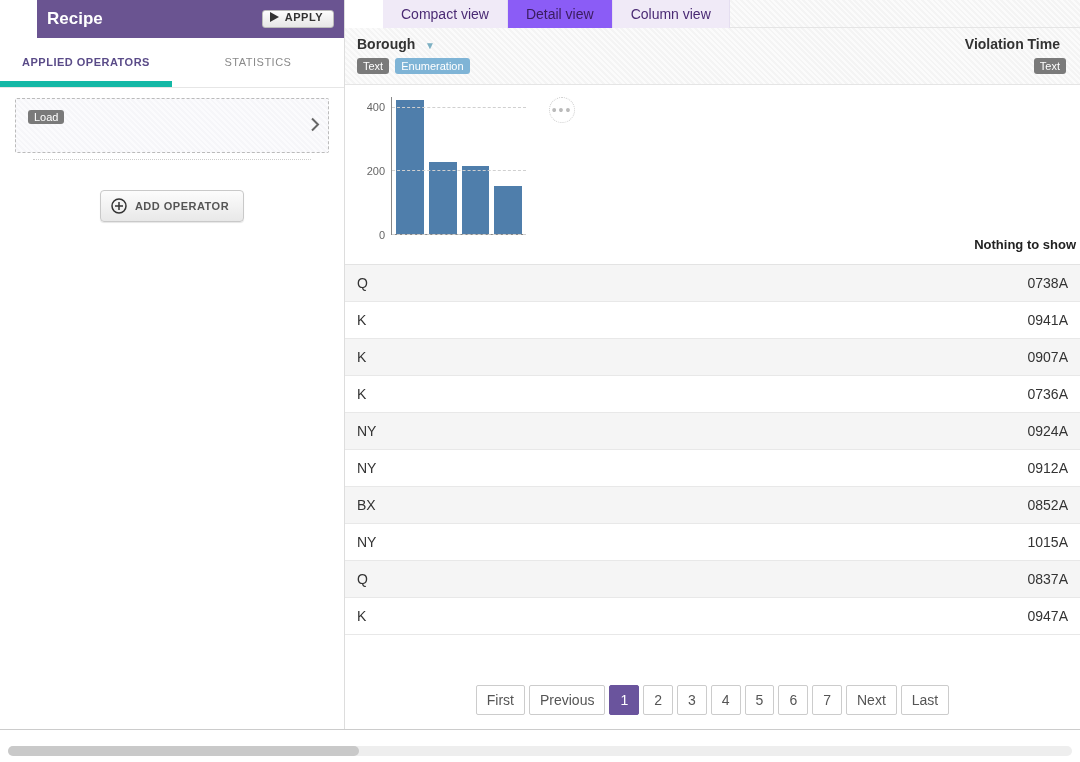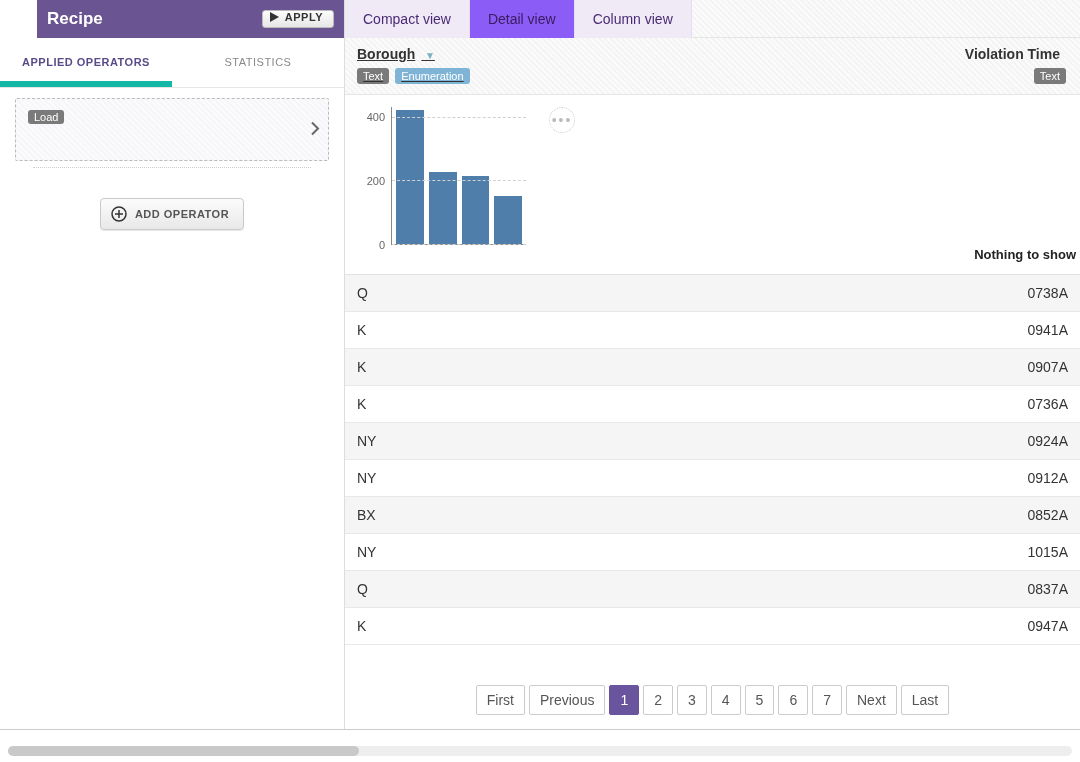--- a/index.html
+++ b/index.html
@@ -89,21 +89,21 @@
     position: relative;
     cursor: pointer;
   }
   .op-badge {
     display: inline-block;
     background: #7a7a7a;
     color: #fff;
     font-size: 11px;
     padding: 1px 6px;
     border-radius: 3px;
-    margin-bottom: 24px;
+    margin-bottom: 16px;
   }
   .op-type-line {
     font-size: 14px;
     color: #666;
   }
   .op-type-label { font-weight: bold; color:#333;}
   .chevron-right {
     position: absolute;
     right: 8px;
     top: 50%;
@@ -136,22 +136,23 @@
 
   
   .main-panel {
     flex: 1;
     display: flex;
     flex-direction: column;
     overflow: hidden;
   }
   .view-tabs {
     display: flex;
-    height: 38px;
+    height: 28px;
     background: #f0eaf7;
+    margin-left: 38px;
   }
   .view-tab {
     padding: 0 18px;
     display: flex;
     align-items: center;
     font-size: 14px;
     color: #4a2a74;
     cursor: pointer;
     border-right: 1px solid #e5def0;
   }
@@ -169,21 +170,21 @@
   
   .col-head {
     background: repeating-linear-gradient(45deg, #fbfbfb, #fbfbfb 2px, #f4f4f4 2px, #f4f4f4 4px);
     padding: 8px 12px 10px 12px;
     border-bottom: 1px solid #e5e5e5;
   }
   .col-head-row {
     display: flex;
     align-items: center;
   }
-  .col1-head { flex: 1; text-decoration: underline; }
+  .col1-head { flex: 1; }
   .col2-head { flex: 0 0 110px; text-align: right; padding-right: 2px;}
   .col-name {
     font-weight: bold;
     color: #333;
     font-size: 14px;
     margin-right: 6px;
   }
   .dropdown-caret {
     color: #7db0c3;
     font-size: 10px;

